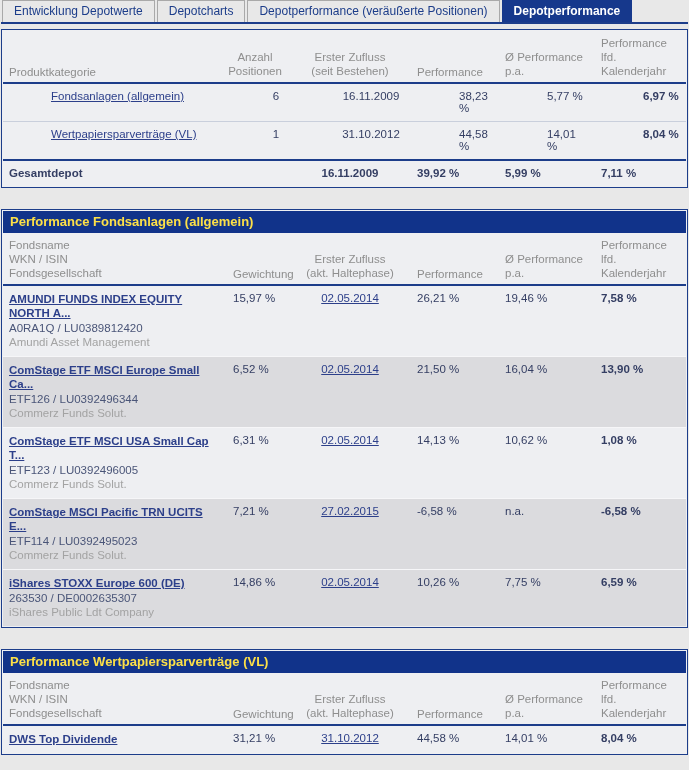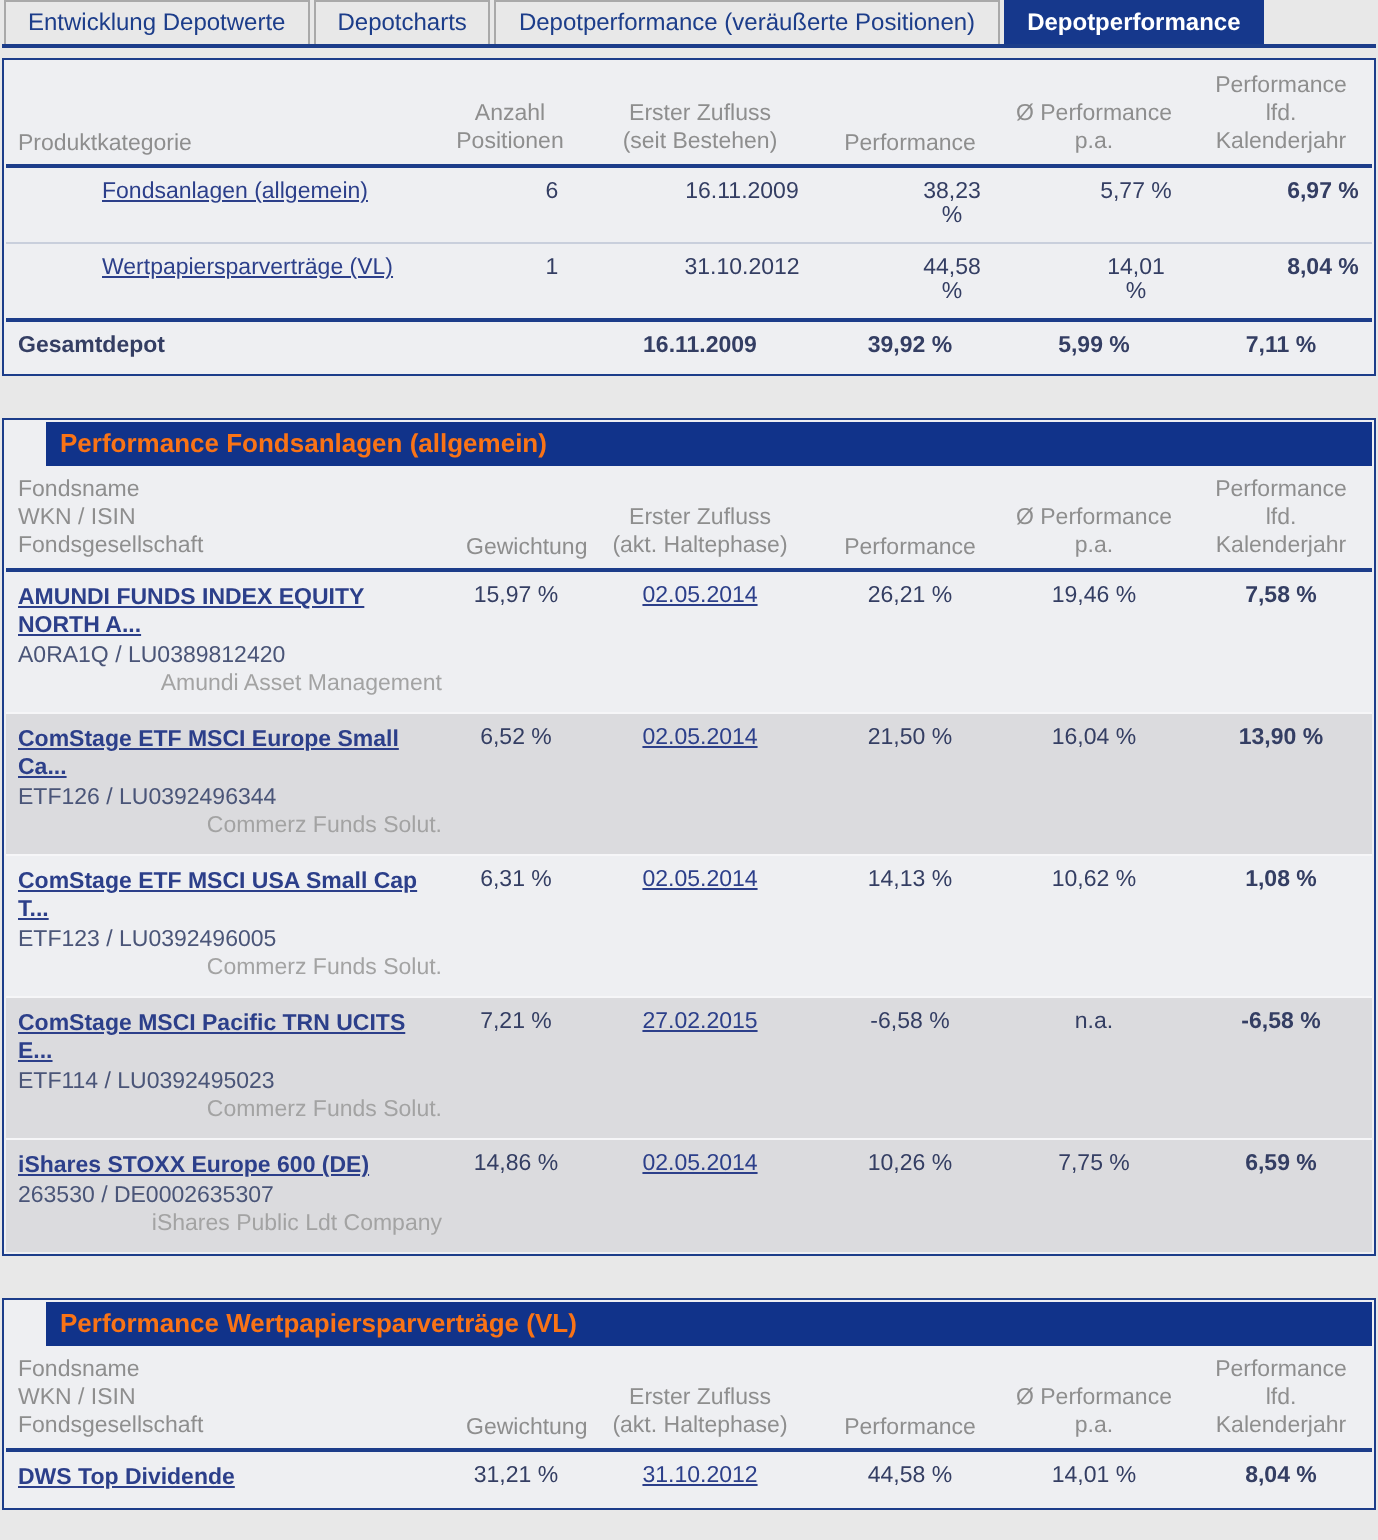--- a/index.html
+++ b/index.html
@@ -41,55 +41,54 @@
   
   .panel {
     border: 1px solid #1c3d8a;
     background: #eeeff2;
     margin-top: 5px;
     padding: 1px;
   }
   .panel.gap { margin-top: 21px; }
   .section-bar {
     background: #11338a;
-    color: #f97316;
+    color: #fde047;
     font-weight: bold;
     font-size: 13px;
     padding: 3px 7px 4px 7px;
-    margin-left: 20px;
   }
 
   
   table.tbl { width: 100%; border-collapse: collapse; table-layout: fixed; }
   th {
     color: #8e8e8e; font-weight: normal; font-size: 11.5px;
     vertical-align: bottom;
     padding: 5px 6px 4px 6px;
     border-bottom: 2px solid #1c3d8a;
   }
   td { padding: 6px 6px 7px 6px; vertical-align: top; }
   .left   { text-align: left; }
   .center { text-align: center; }
-  .right  { text-align: center; margin-top: 24px; }
+  .right  { text-align: left; margin-top: 24px; }
   .bold   { font-weight: bold; }
   .hline  { display: block; line-height: 14px; }
 
   .summary-row td { border-top: 1px solid #c9cfdc; padding-left: 48px; }
   .summary-row.first td { border-top: none; }
   .total-row td { border-top: 2px solid #1c3d8a; font-weight: bold; }
 
   a.cat-link, a.date-link {
     color: #2c3f8a; text-decoration: underline; cursor: pointer;
   }
   a.fund-link {
     color: #2c3f8a; text-decoration: underline; cursor: pointer;
     font-weight: bold; display: inline-block; line-height: 14px;
   }
   .wkn { color: #4a5578; line-height: 14px; margin-top: 1px; }
-  .company { color: #a3a3a3; line-height: 14px; text-align: right; }
+  .company { color: #a3a3a3; line-height: 14px; }
   tr.fund-row td { border-top: 1px solid #f6f6f8; }
   tr.fund-row.first td { border-top: none; }
   tr.fund-row.shaded { background: #dbdbde; }
 </style>
 </head>
 <body>
 
 <div class="page">
 
   <div class="tabbar">

